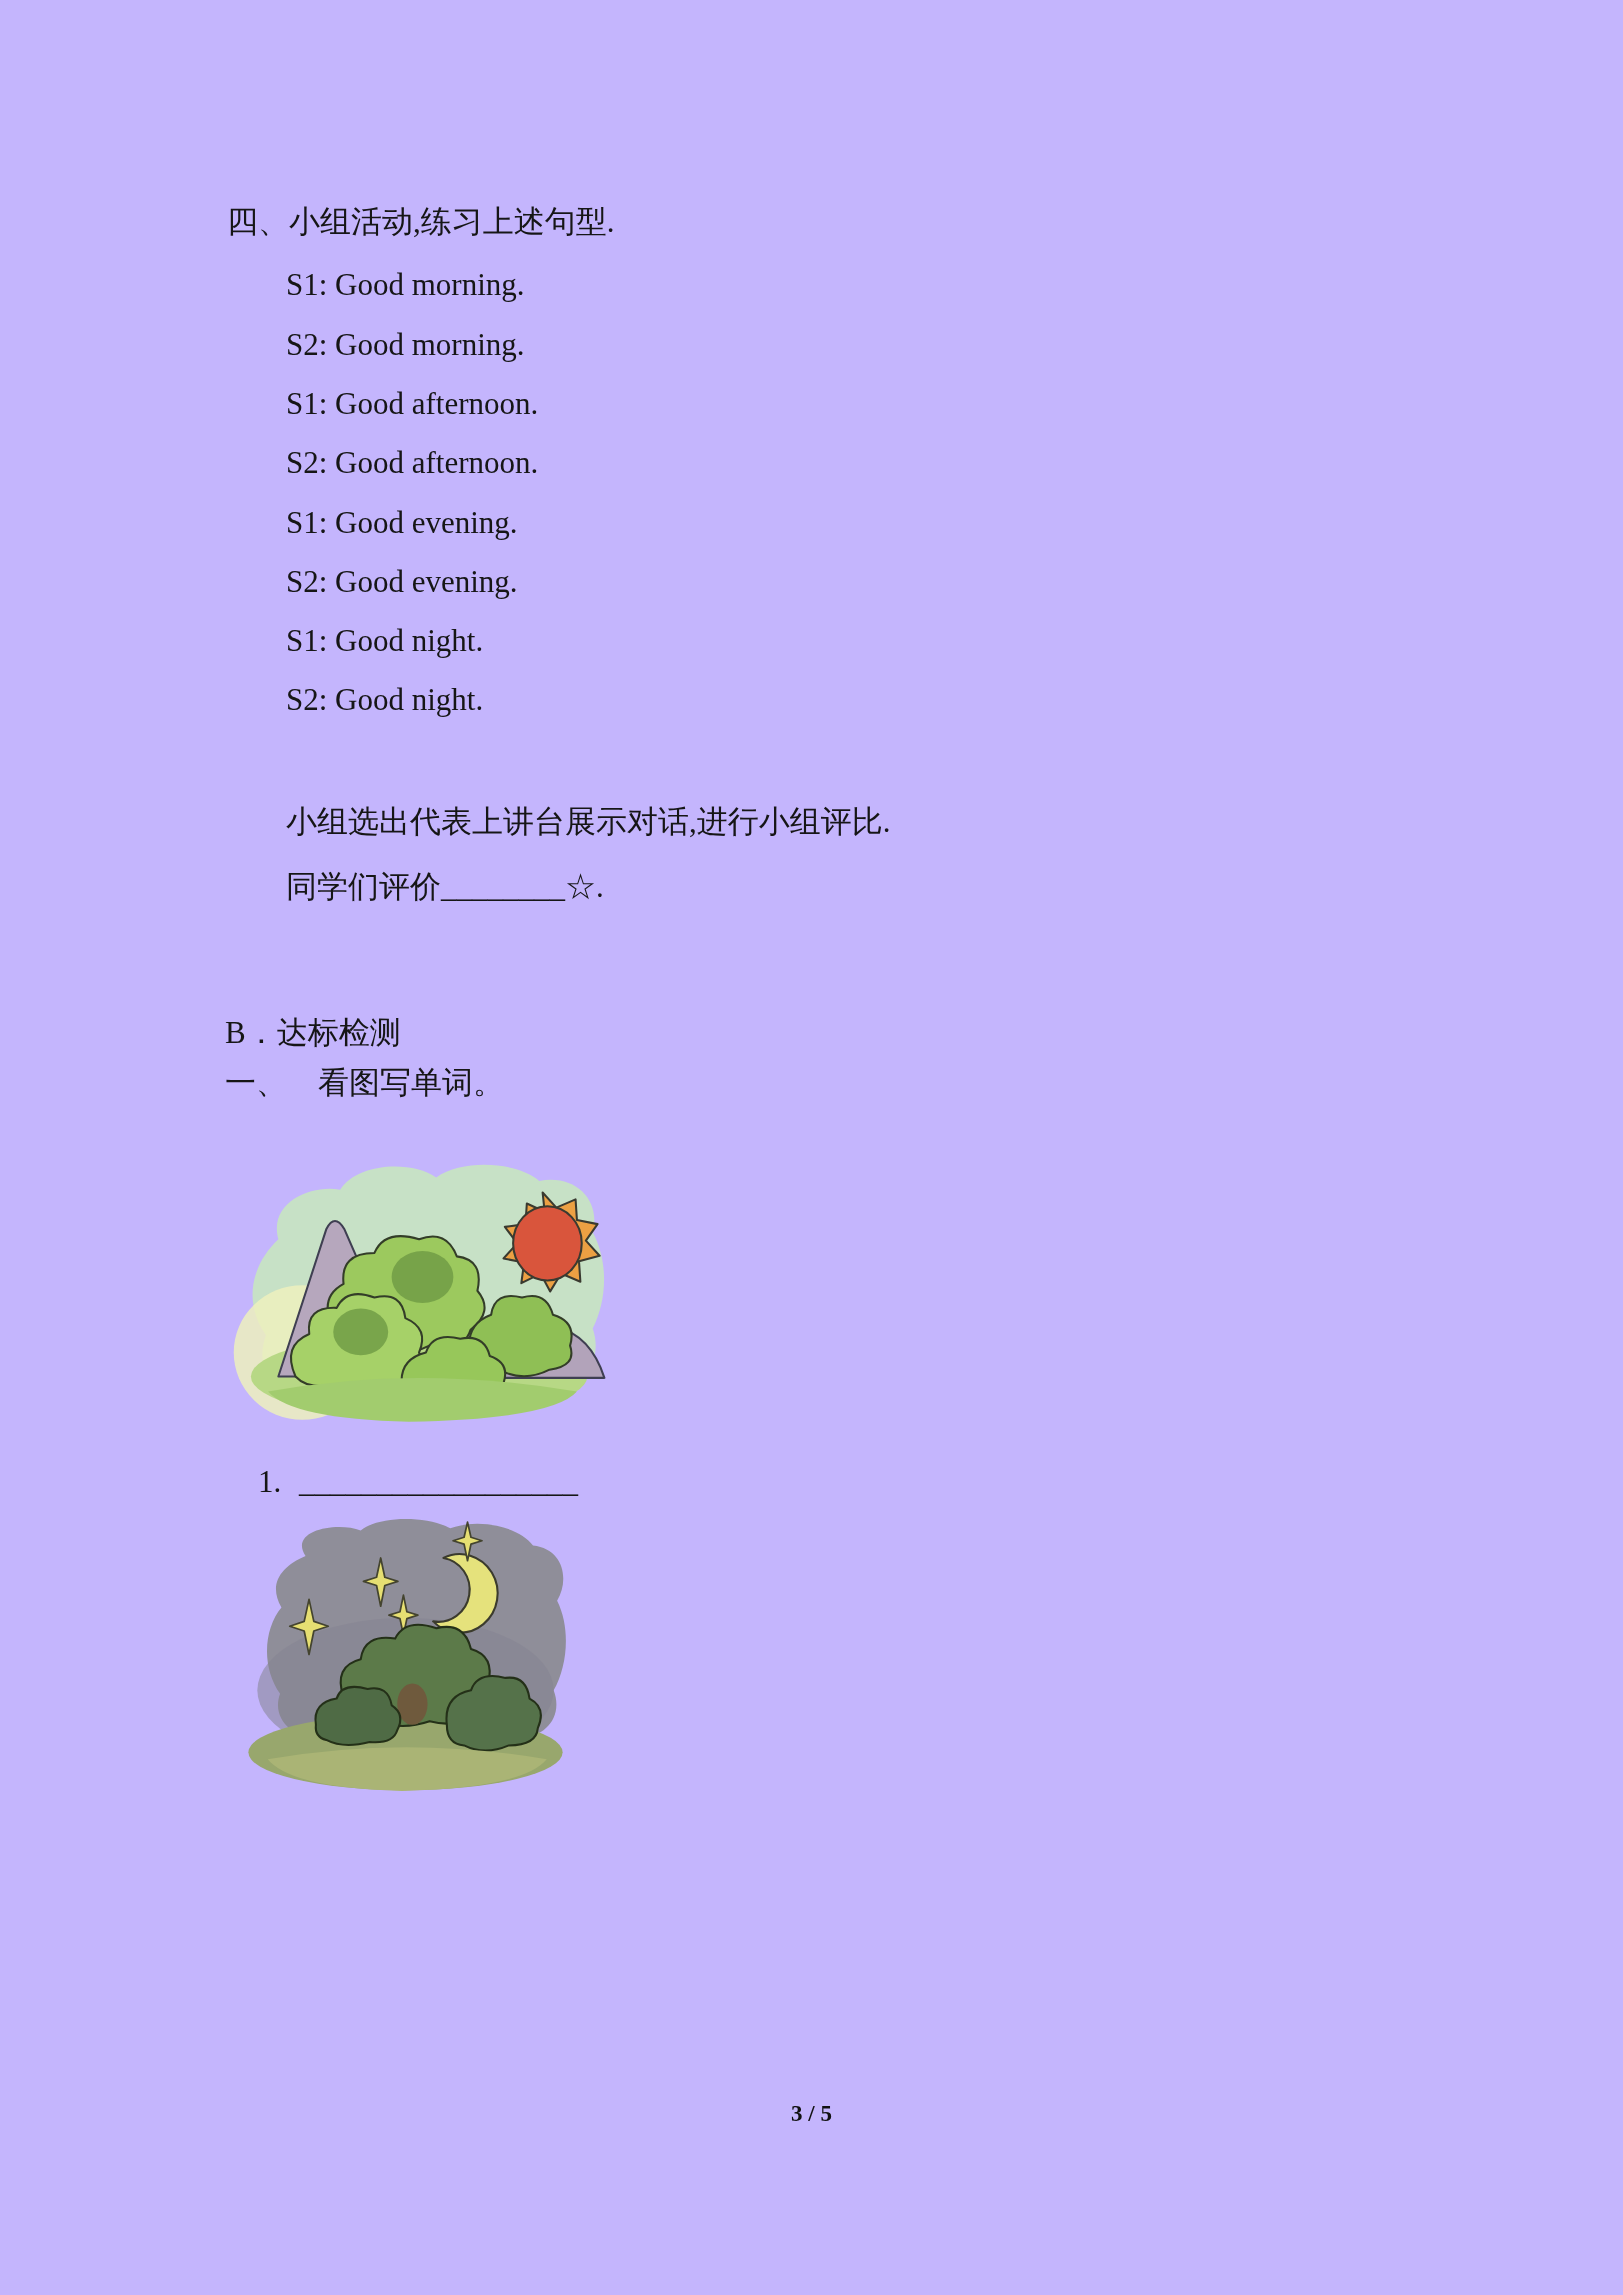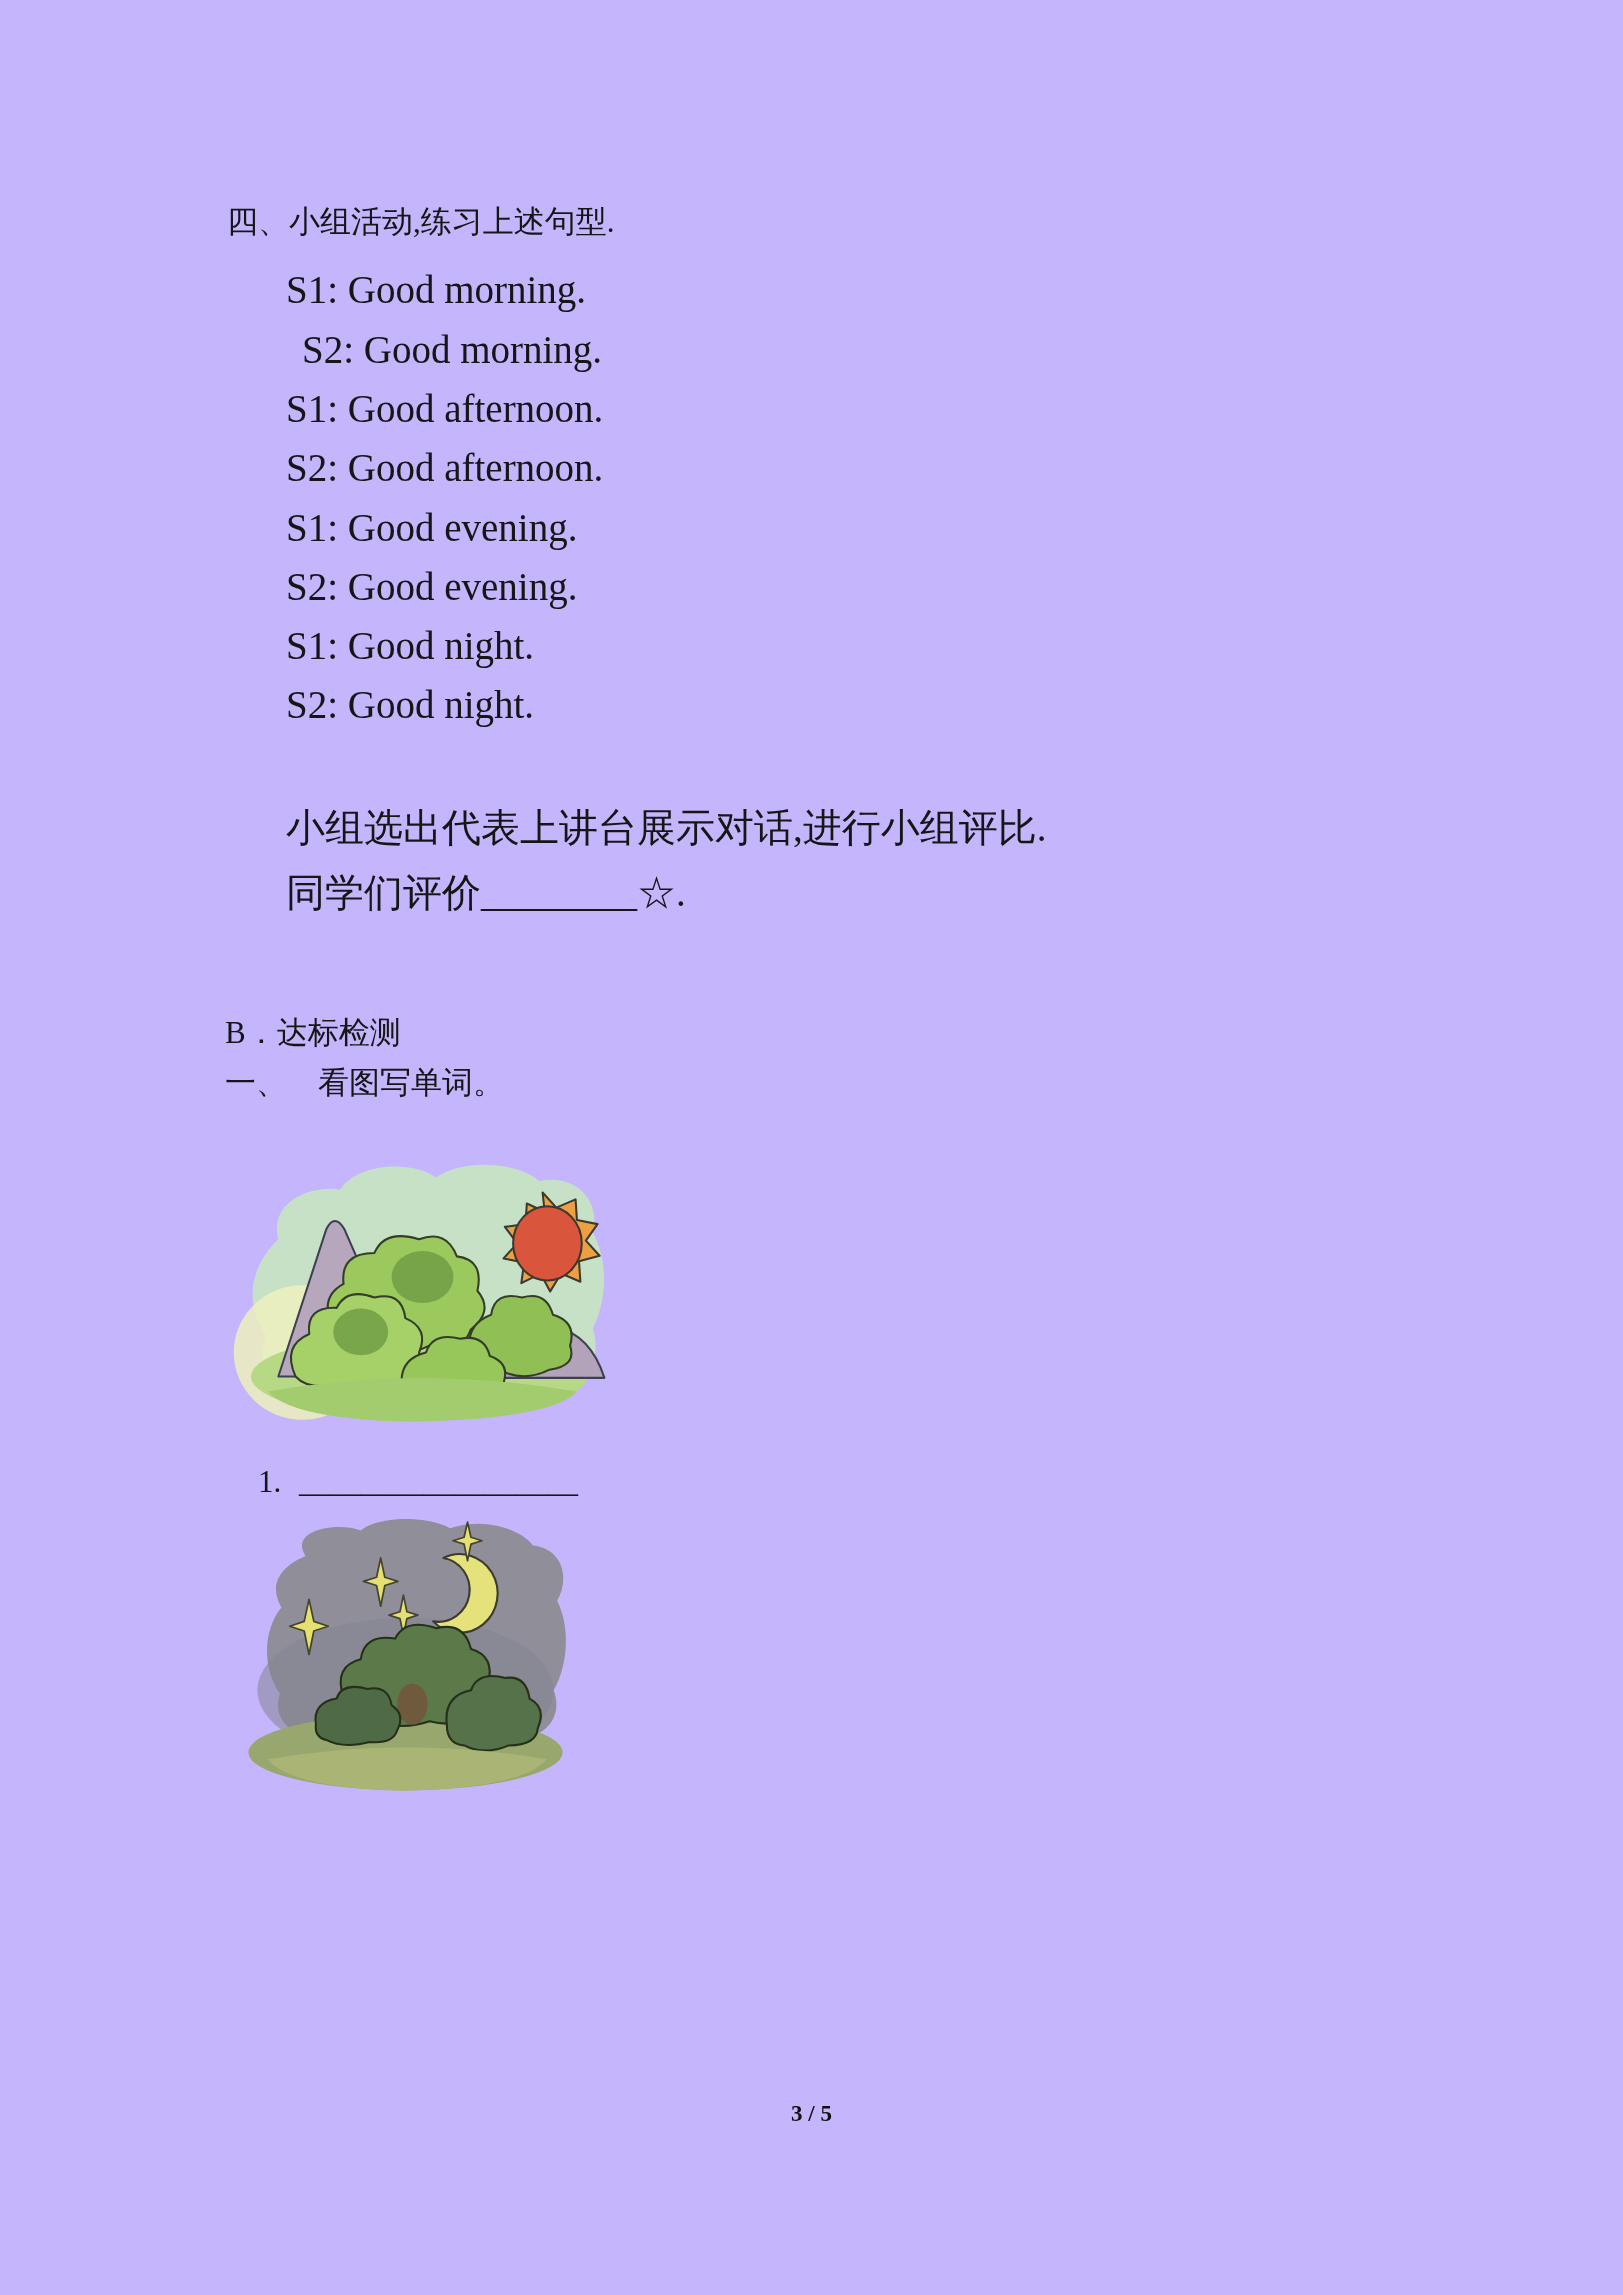--- a/index.html
+++ b/index.html
@@ -7,38 +7,38 @@
     position:relative;
     width:1623px;
     height:2295px;
     background:#c4b5fd;
     font-family:"Liberation Serif","DejaVu Serif",serif;
     color:#161616;
     overflow:hidden;
   }
   .abs{position:absolute;white-space:pre;}
   .heading{font-size:31px;}
-  .body-text{font-size:39px;}
+  .body-text{font-size:31px;}
   .item-line{font-size:31px;}
   .item-blank{margin-left:17.7px;letter-spacing:0px;}
   .footer{
     position:absolute;left:0;top:2101px;width:100%;
     text-align:center;font-size:23px;font-weight:bold;color:#111;
   }
   svg{display:block;}
 </style>
 </head>
 <body>
 
 <div class="page">
 
   <div class="abs heading" style="left:227px;top:201px;">四、小组活动,练习上述句型.</div>
 
   <div class="abs body-text" style="left:286px;top:267px;">S1: Good morning.</div>
-  <div class="abs body-text" style="left:302px;top:327px;">S2: Good morning.</div>
+  <div class="abs body-text" style="left:286px;top:327px;">S2: Good morning.</div>
   <div class="abs body-text" style="left:286px;top:386px;">S1: Good afternoon.</div>
   <div class="abs body-text" style="left:286px;top:445px;">S2: Good afternoon.</div>
   <div class="abs body-text" style="left:286px;top:505px;">S1: Good evening.</div>
   <div class="abs body-text" style="left:286px;top:564px;">S2: Good evening.</div>
   <div class="abs body-text" style="left:286px;top:623px;">S1: Good night.</div>
   <div class="abs body-text" style="left:286px;top:682px;">S2: Good night.</div>
 
   <div class="abs body-text" style="left:286px;top:801px;">小组选出代表上讲台展示对话,进行小组评比.</div>
   <div class="abs body-text" style="left:286px;top:866px;">同学们评价________☆.</div>
 

